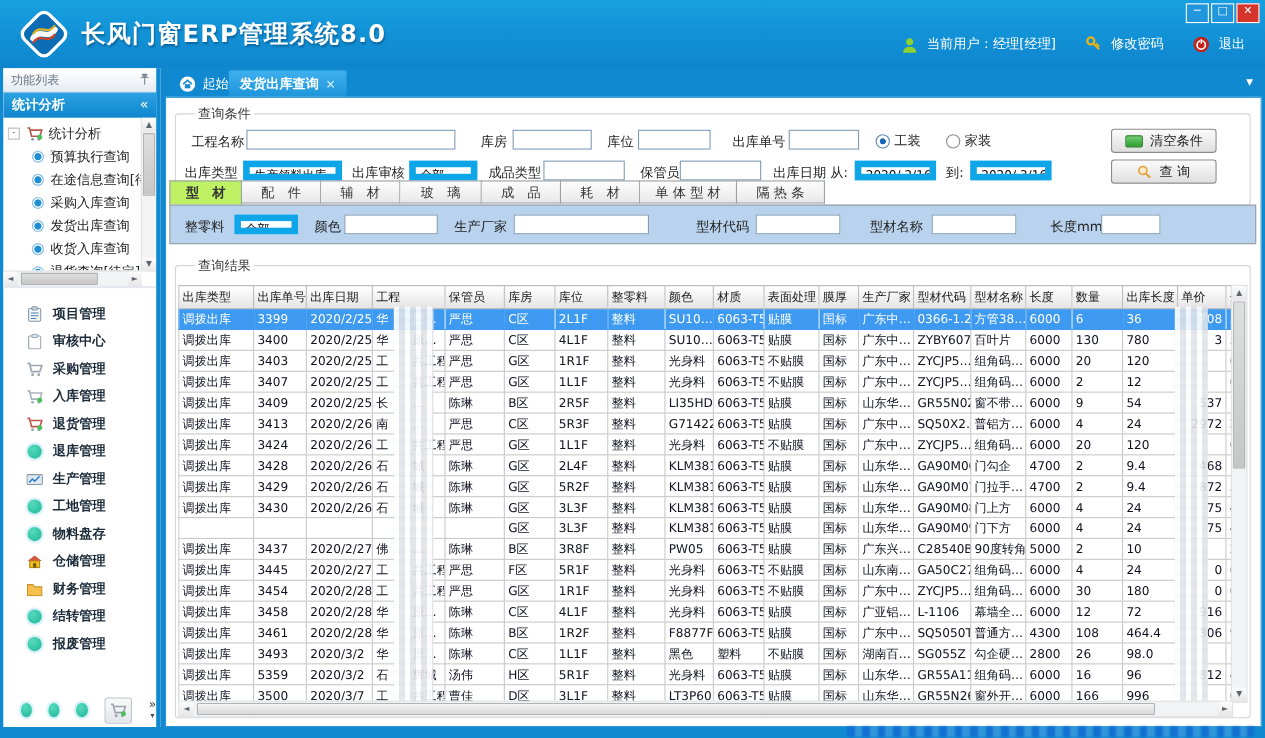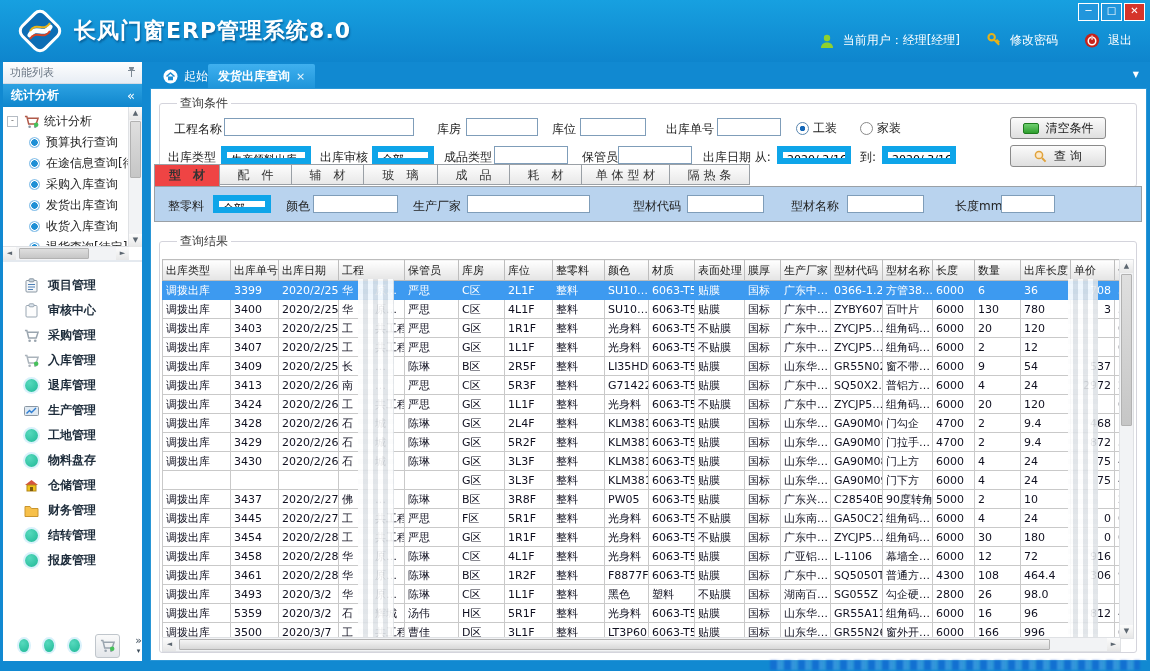--- a/index.html
+++ b/index.html
@@ -78,21 +78,21 @@
   .radio.sel .rdot{background:radial-gradient(circle,#1467b8 0 2.5px,#fff 3px);border-color:#5a87b0;}
   .btn{position:absolute;height:22px;border:1px solid #8a8a8a;border-radius:3px;cursor:pointer;
        background:linear-gradient(#fbfbfb,#dfdfdf);display:flex;align-items:center;justify-content:center;
        gap:7px;font-size:12px;color:#222;box-sizing:border-box;}
   .btn .g-rect{width:14px;height:9px;border:1px solid #1d7a1d;border-radius:2px;background:linear-gradient(#6fcf6f,#2e9e2e);}
   
   .mtabs{position:absolute;left:3px;top:75px;height:22px;display:flex;}
   .mtab{height:21px;line-height:21px;text-align:center;font-size:12px;color:#333;cursor:pointer;
         border:1px solid #9aa0a6;border-left-width:0;background:linear-gradient(#fdfdfd,#e8e8e8);box-sizing:border-box;}
   .mtab:first-child{border-left-width:1px;}
-  .mtab.active{background:#ef4444;border-bottom-color:#fff;font-weight:bold;height:23px;}
+  .mtab.active{background:#bef264;border-bottom-color:#fff;font-weight:bold;height:23px;}
   .filter{position:absolute;left:3px;right:4px;top:97px;height:36px;background:#b9d3ee;
           border:1px solid #9aa0a6;box-sizing:border-box;}
   .filter .lbl{top:11px;} .filter .tbx,.filter .combo{top:8px;}
   
   .fs-res{left:3px;right:4px;top:139px;bottom:2px;}
   .twrap{position:absolute;left:2px;top:9px;right:15px;bottom:13px;overflow:hidden;}
   table{border-collapse:collapse;table-layout:fixed;}
   th{height:20px;background:linear-gradient(#ffffff,#e4e4e4);border:1px solid #bdbdbd;font-size:11px;
      font-weight:normal;color:#1a1a1a;text-align:left;padding:0 3px;white-space:nowrap;overflow:hidden;}
   td{height:18px;border:1px solid #c9c9c9;font-size:11px;color:#101020;padding:0 3px;white-space:nowrap;
@@ -261,20 +261,31 @@
             <path d="M1 1h2l2 8h8l2-6H4" fill="none" stroke="#aab3bb" stroke-width="1.6"></path>
             <circle cx="6" cy="12" r="1.4" fill="#aab3bb"></circle>
             <circle cx="12" cy="12" r="1.4" fill="#aab3bb"></circle>
             <circle cx="13" cy="10" r="2.4" fill="#46c05a"></circle>
           </svg>
         </span>
         <span>入库管理</span>
       </div>
     <div class="mitem">
         <span class="icon">
+          <svg width="15" height="14" viewBox="0 0 16 14">
+            <path d="M1 1h2l2 8h8l2-6H4" fill="none" stroke="#c0564a" stroke-width="1.6"></path>
+            <circle cx="6" cy="12" r="1.4" fill="#9aa5af"></circle>
+            <circle cx="12" cy="12" r="1.4" fill="#9aa5af"></circle>
+            <circle cx="13" cy="10" r="2.4" fill="#46c05a"></circle>
+          </svg>
+        </span>
+        <span>退货管理</span>
+      </div>
+    <div class="mitem">
+        <span class="icon">
           <span class="ic-circle"></span>
         </span>
         <span>退库管理</span>
       </div>
     <div class="mitem">
         <span class="icon">
           <svg width="15" height="12" viewBox="0 0 15 12">
             <rect x="0.5" y="1.5" width="14" height="9" rx="1" fill="#dfe9f2" stroke="#8a97a3"></rect>
             <path d="M2.5 8.5l3-3 2 2 4.5-4.5" stroke="#2d7dd2" fill="none" stroke-width="1.4"></path>
           </svg>

